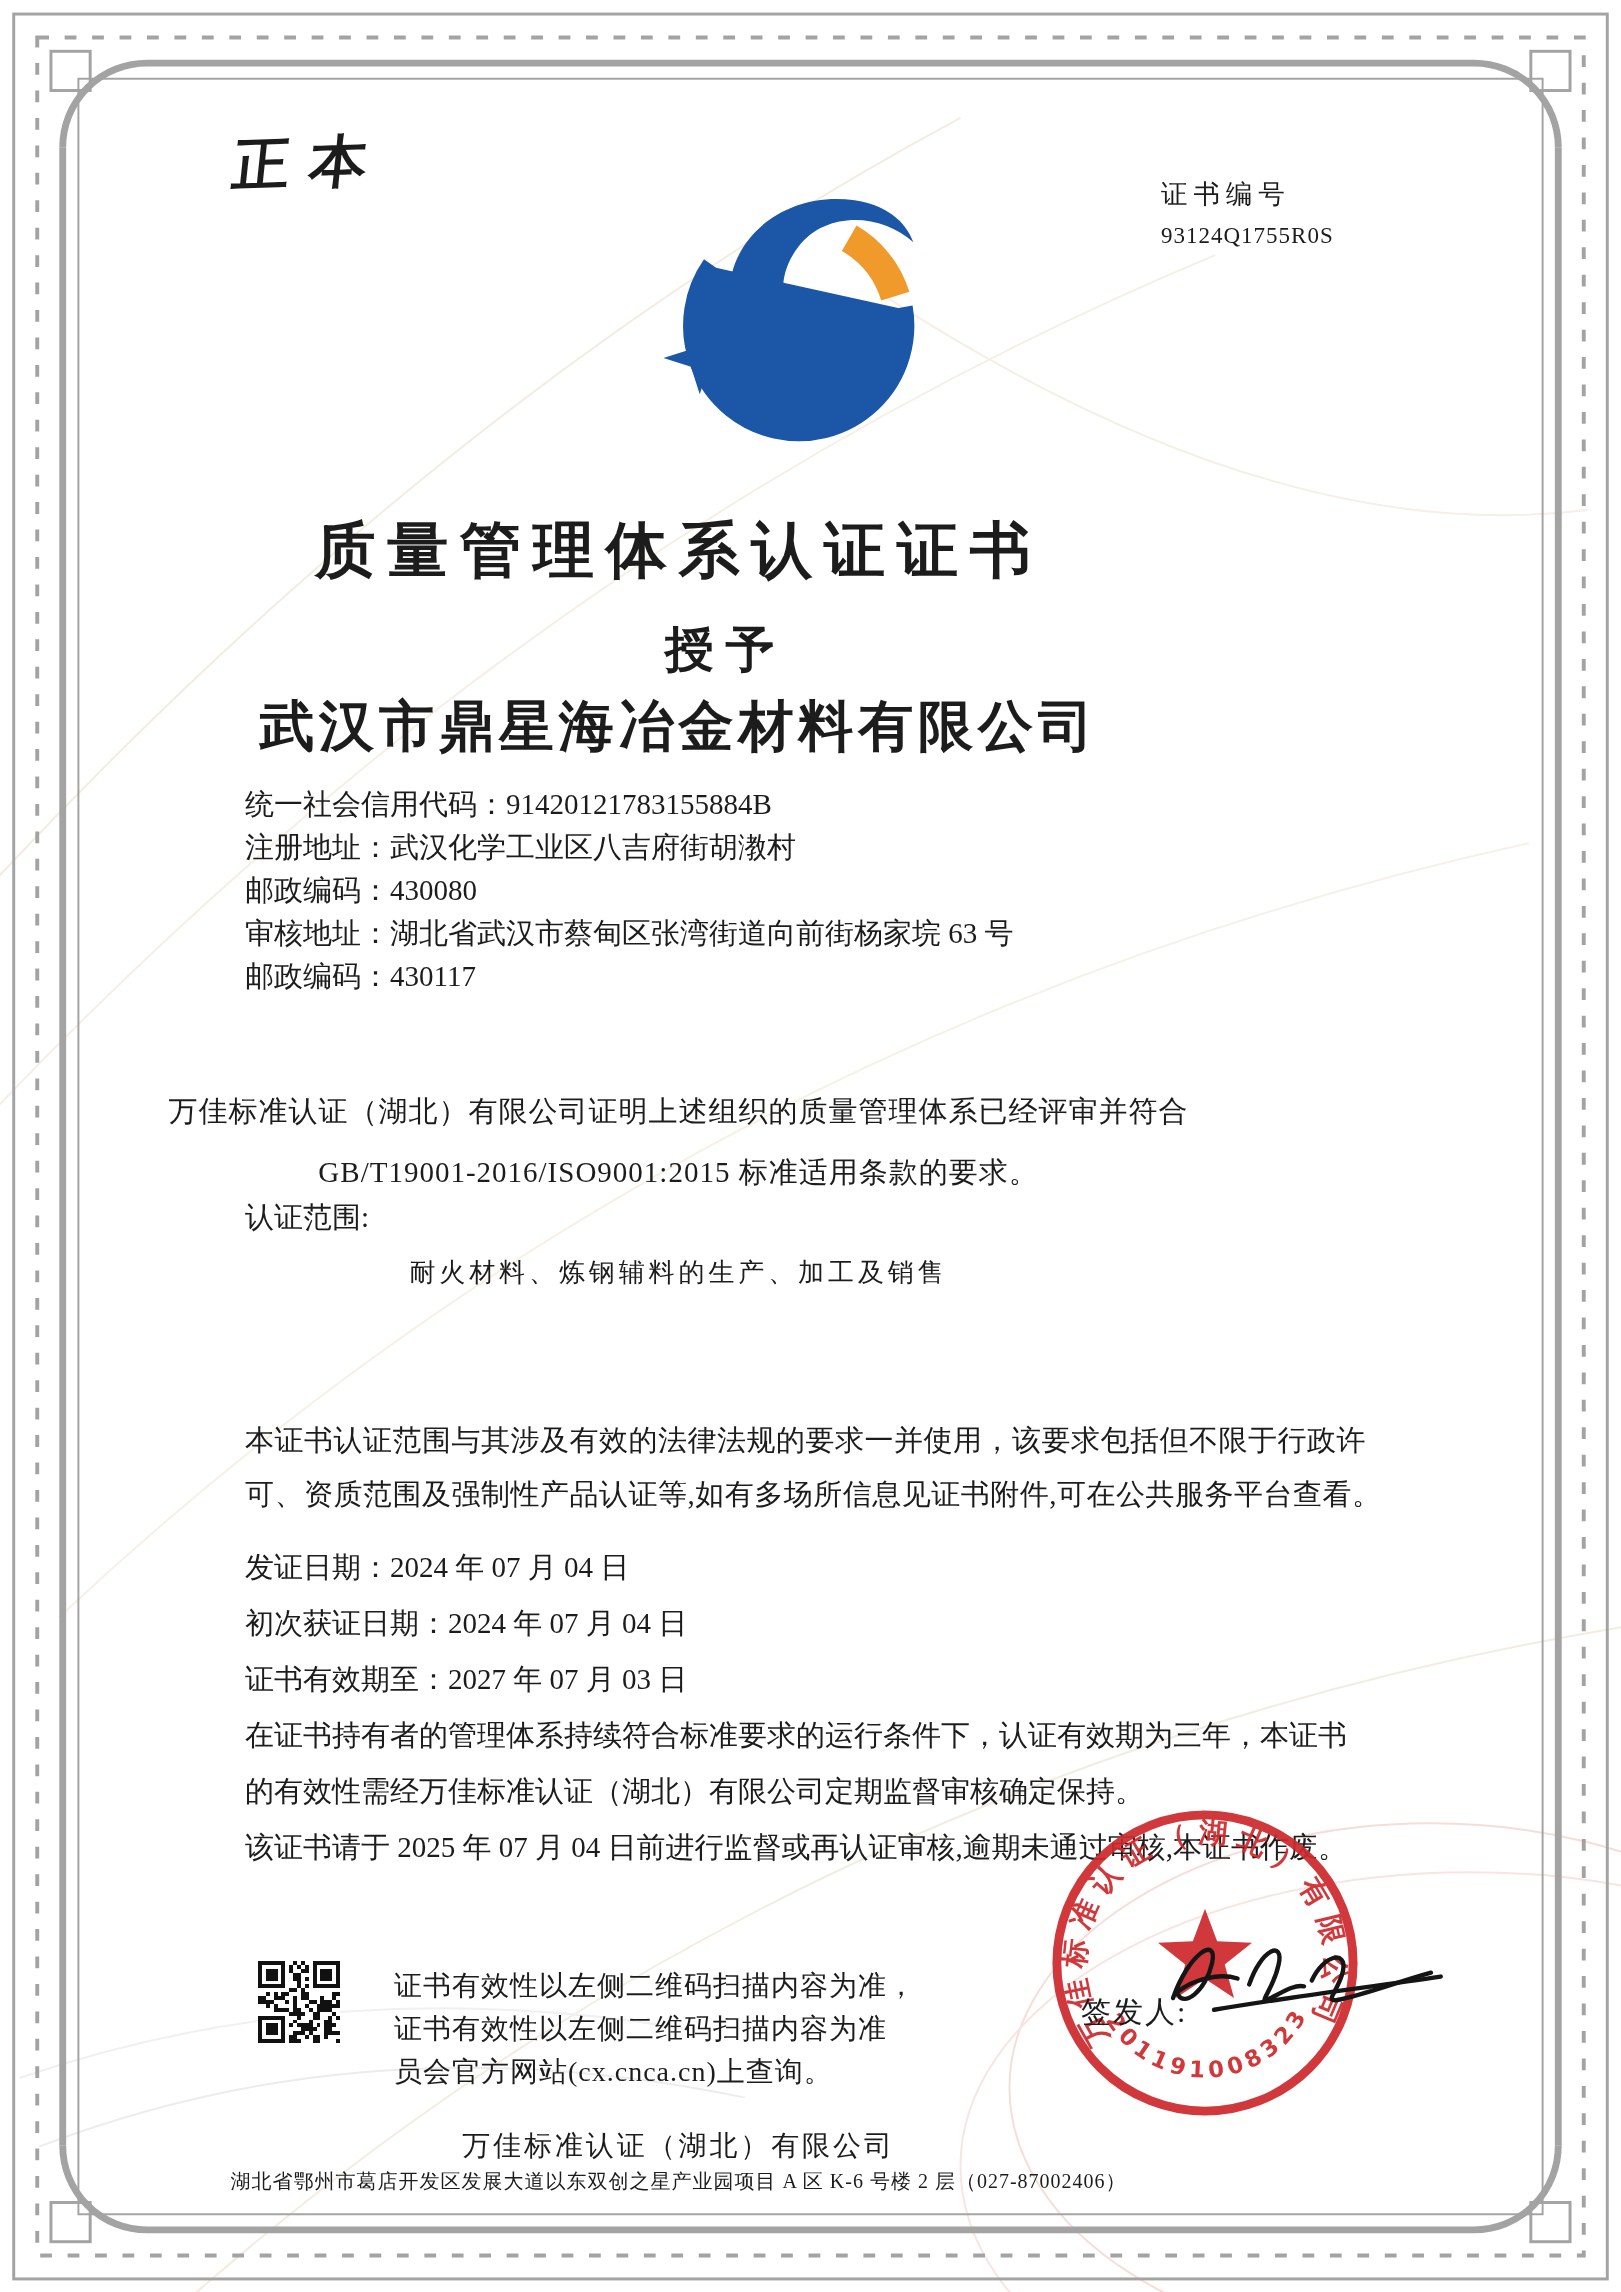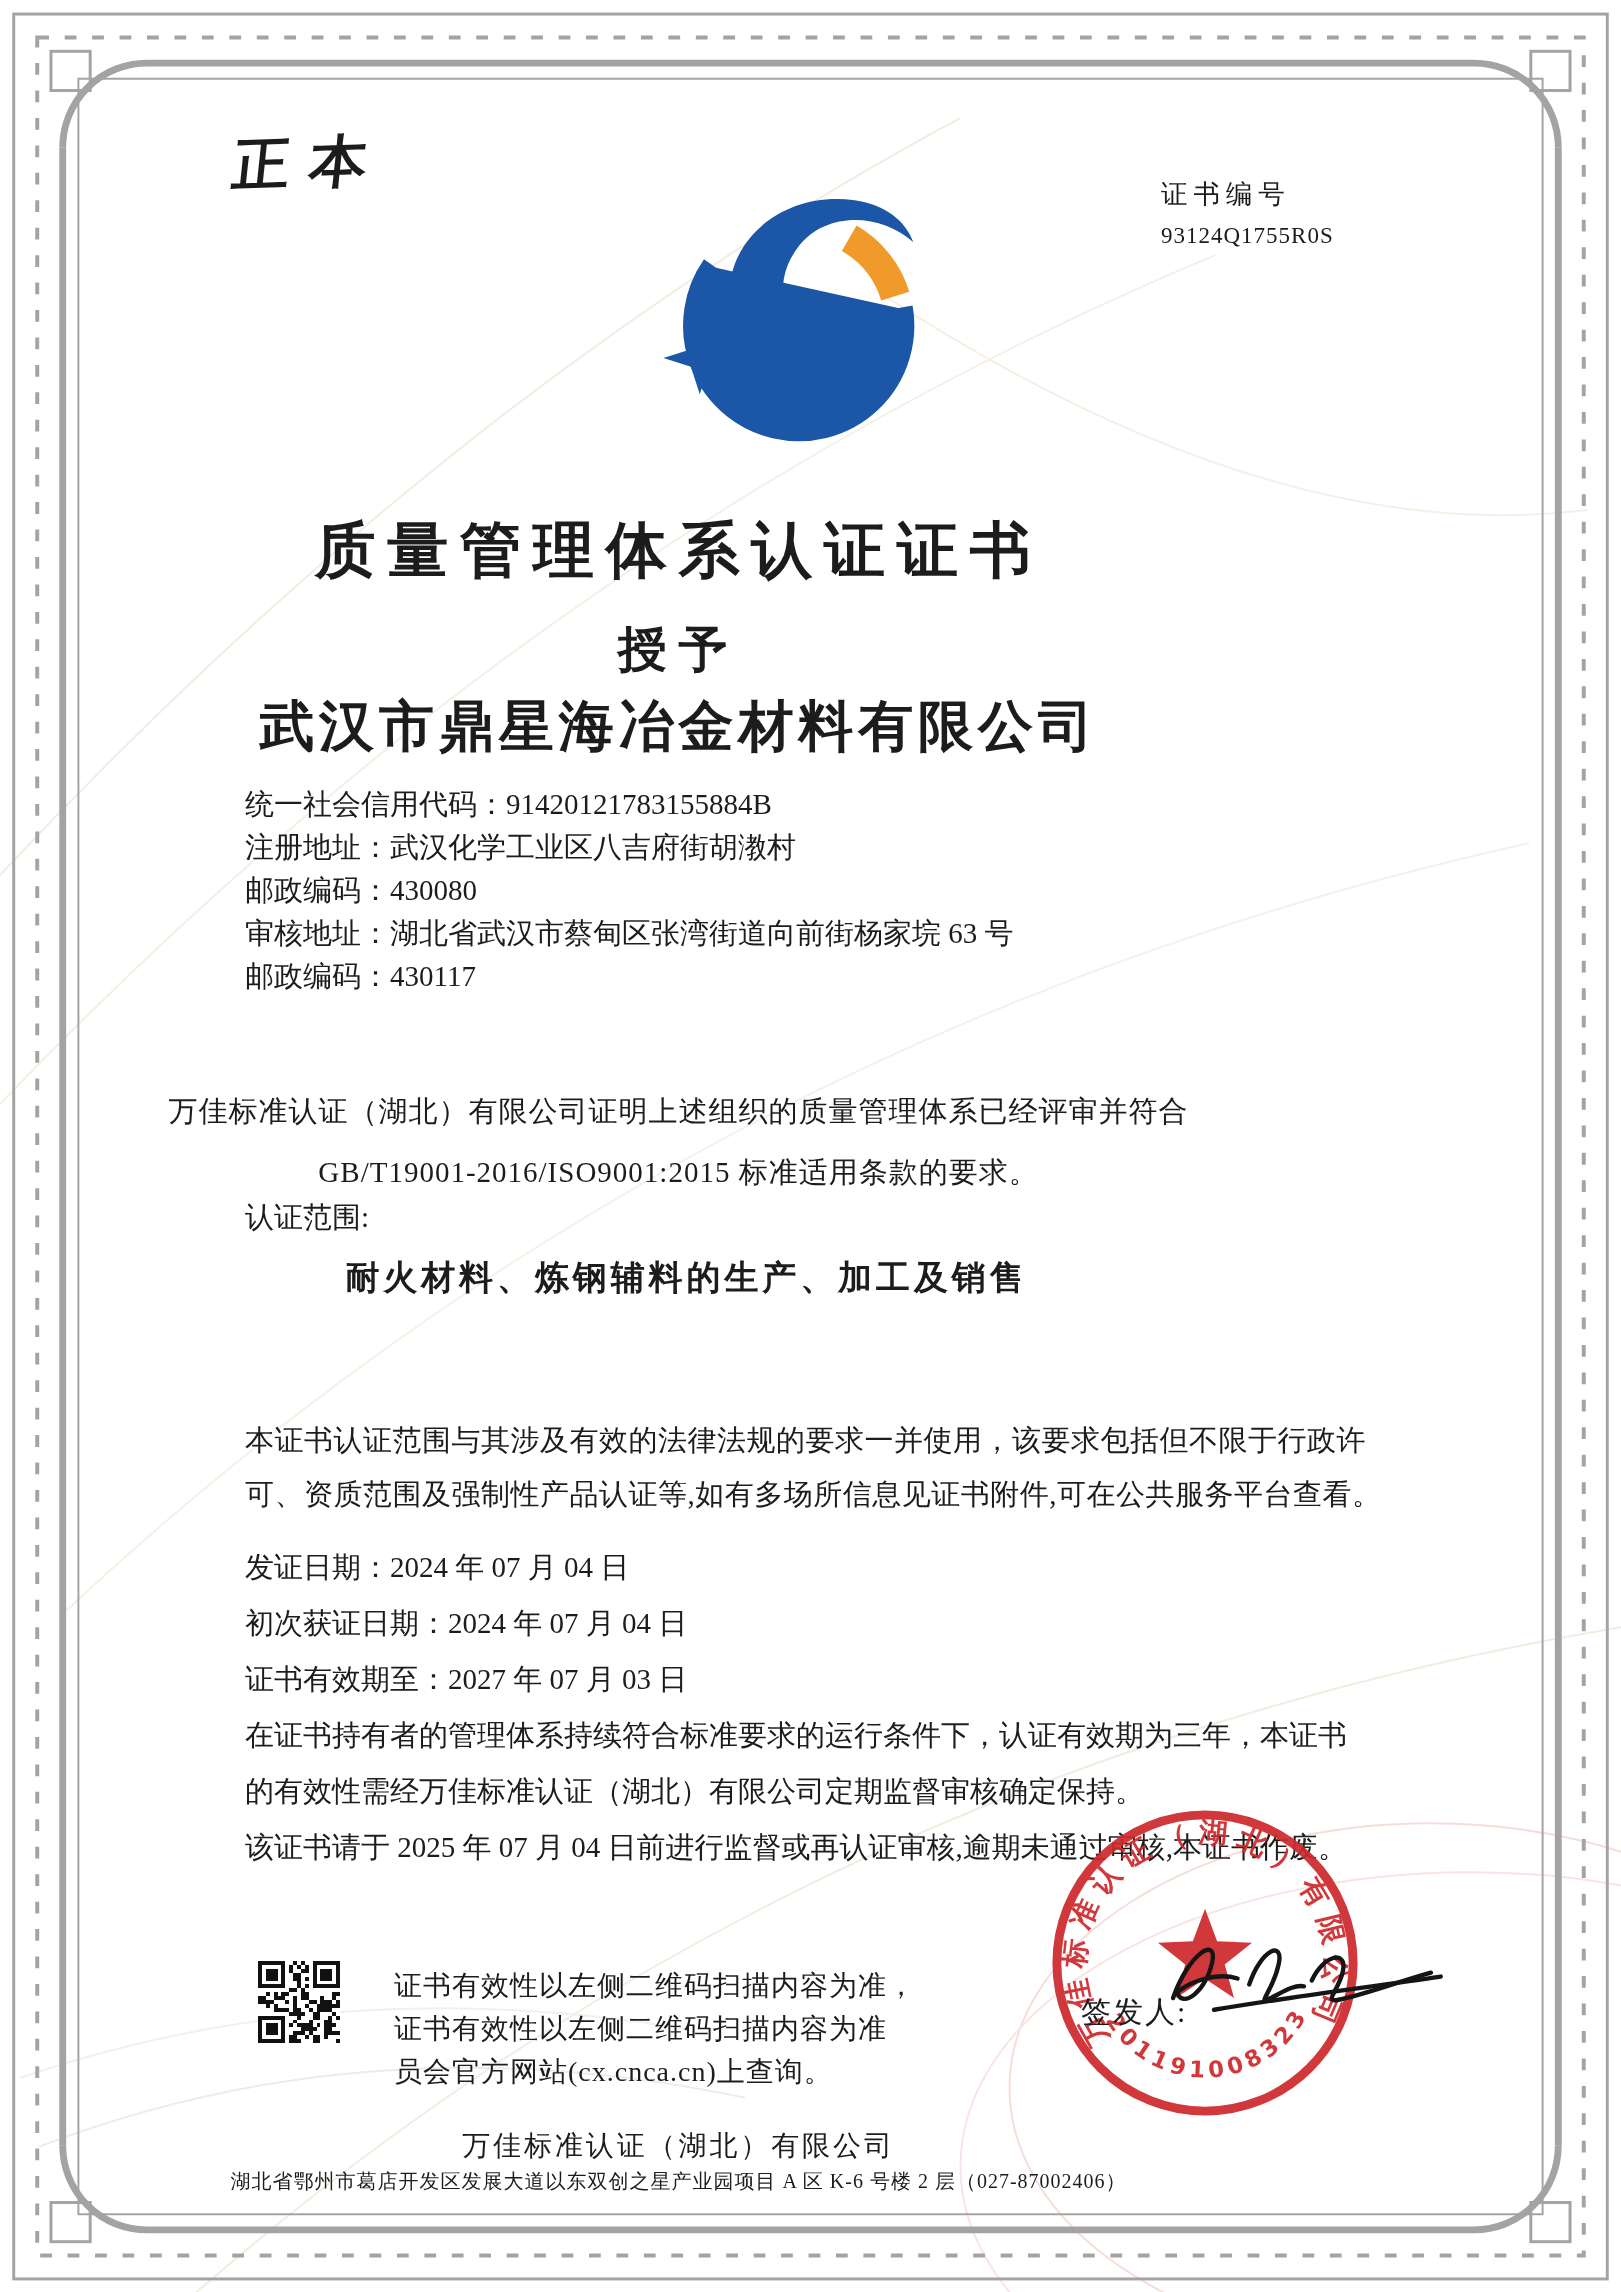--- a/index.html
+++ b/index.html
@@ -13,27 +13,27 @@
   }
   .abs{position:absolute;}
   .nowrap{white-space:nowrap;}
   .center{left:0;width:1357px;text-align:center;}
   .copy-type{left:233px;top:125px;font-size:57px;font-weight:bold;letter-spacing:19.6px;
              transform:skewX(-8deg) rotate(-2deg);}
   .certno{left:1161px;top:174px;width:284px;text-align:left;line-height:41px;}
   .certno .lbl{font-size:26.5px;letter-spacing:5.9px;}
   .certno .num{font-size:23px;letter-spacing:1px;}
   .title{top:510px;font-size:61px;font-weight:bold;letter-spacing:11.8px;}
-  .award{top:617px;font-size:49px;font-weight:bold;letter-spacing:11.8px;}
+  .award{top:617px;font-size:49px;font-weight:bold;letter-spacing:11.8px;padding-left:47px;}
   .company{top:690px;font-size:55px;font-weight:bold;letter-spacing:4.9px;}
   .info{left:245px;top:783px;font-size:29px;line-height:43px;}
   .stmt1{top:1092px;font-size:29px;letter-spacing:1px;}
   .stmt2{top:1153px;font-size:29px;letter-spacing:1px;}
   .scopelbl{left:245px;top:1198px;font-size:29px;}
-  .scopeval{top:1255px;font-size:34px;font-weight:bold;letter-spacing:3.9px;padding-left:8px;}
+  .scopeval{top:1255px;font-size:26px;font-weight:normal;letter-spacing:3.9px;}
   .legal{left:245px;font-size:29px;letter-spacing:0.5px;}
   .datesblk{left:245px;top:1539px;font-size:29px;line-height:56px;}
   .qrnote{left:394px;top:1964px;font-size:28px;line-height:43px;letter-spacing:1px;}
   .issuer{left:1081px;top:1992px;font-size:30px;letter-spacing:2px;z-index:6;}
   .footer1{top:2127px;font-size:28px;letter-spacing:2.9px;}
   .footer2{top:2168px;font-size:20px;letter-spacing:1px;}
   svg{display:block;}
   .frame-stroke{stroke:var(--frame-gray);fill:none;}
   .seal-fill{fill:var(--seal-red);}
   .seal-stroke{stroke:var(--seal-red);fill:none;}

